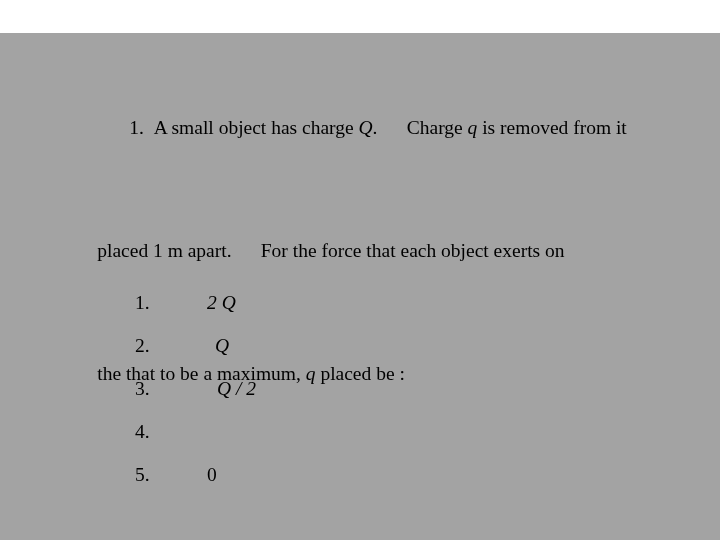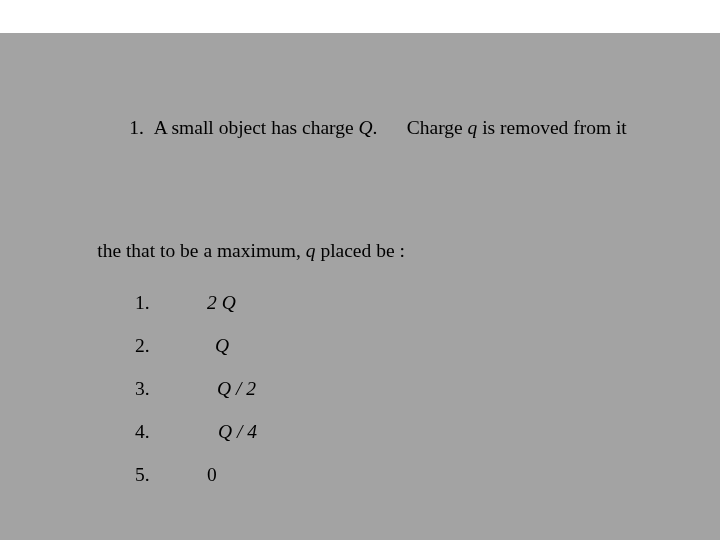--- a/index.html
+++ b/index.html
@@ -100,40 +100,42 @@
 </head>
 <body>
 
 <div class="slide">
 
   <div class="question-block">
     <div class="question-line first">
       <span class="q-number">1.</span><span> </span><span><span>A small object has charge </span><span class="var">Q</span><span>.  Charge </span><span class="var">q</span><span> is removed from it</span></span>
     </div>
     <div class="question-line">
+      <span><span>placed 1 m apart.  For the force that each object exerts on</span></span>
+    </div>
+    <div class="question-line">
       <span><span>the that to be a maximum, </span><span class="var">q</span><span> placed be :</span></span>
     </div>
   </div>
 
   <div class="options">
     <div class="option-row" data-row="0">
       <span class="option-number">1.</span>
       <span class="option-value" style="font-style: italic;">2 Q</span>
     </div>
     <div class="option-row" data-row="1">
       <span class="option-number">2.</span>
       <span class="option-value" style="font-style: italic;">Q</span>
     </div>
     <div class="option-row" data-row="2">
       <span class="option-number">3.</span>
       <span class="option-value" style="font-style: italic; font-family: Liberation Serif, serif;">Q / 2</span>
     </div>
     <div class="option-row" data-row="3">
       <span class="option-number">4.</span>
-      <span class="option-value" style="font-style: italic;">Q / 4</span>
     </div>
     <div class="option-row" data-row="4">
       <span class="option-number">5.</span>
       <span class="option-value upright" style="font-style: normal;">0</span>
     </div>
   </div>
 
 </div>
 
 </body></html>

